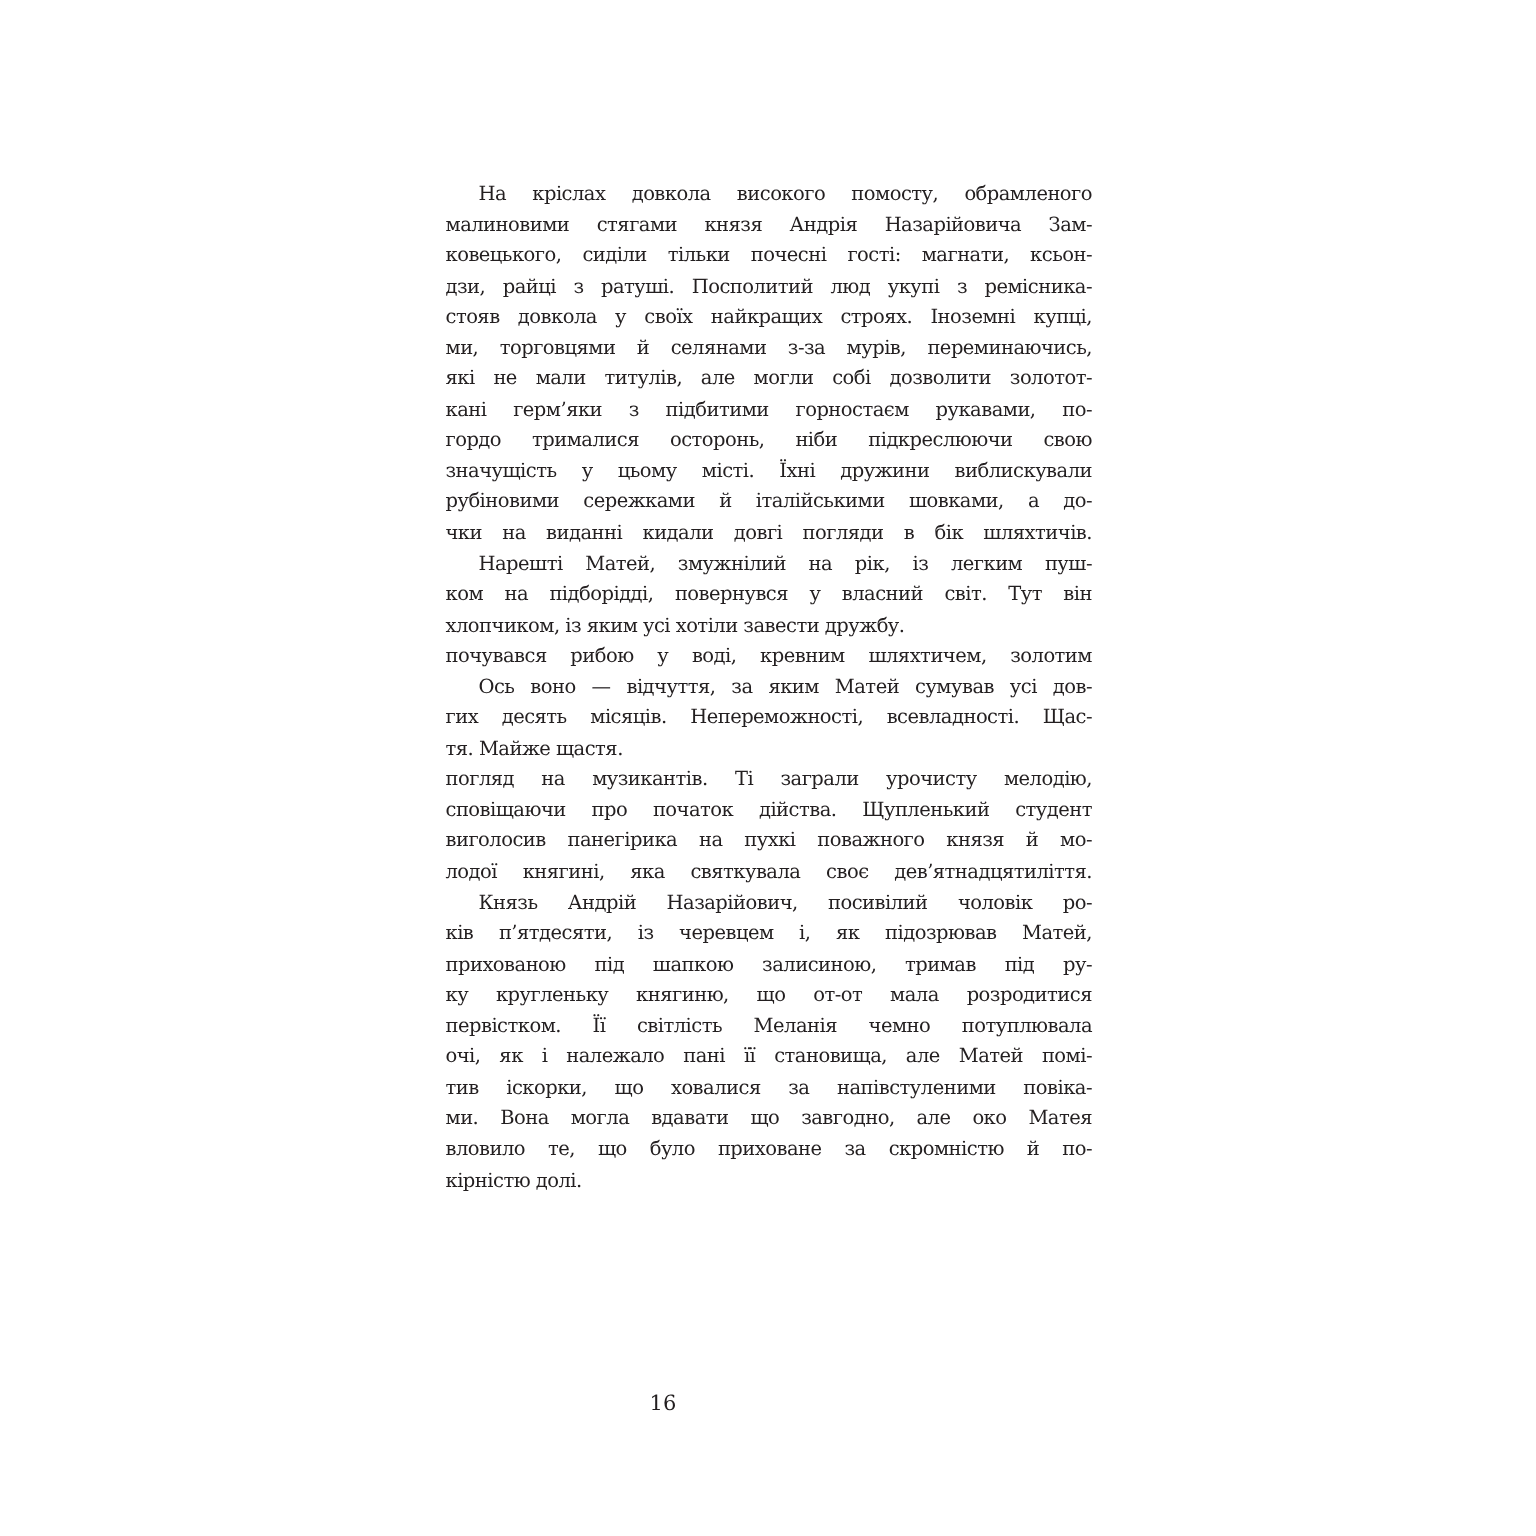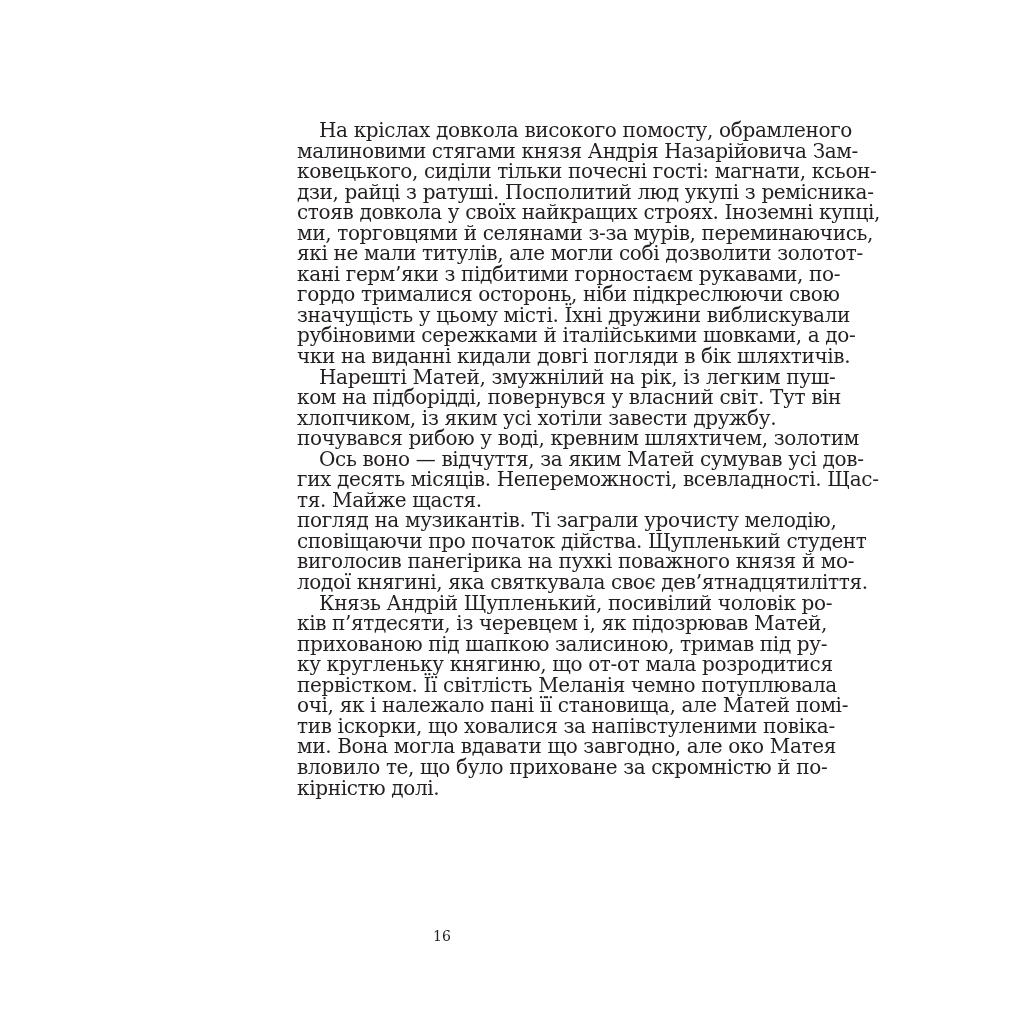--- a/index.html
+++ b/index.html
@@ -19,21 +19,21 @@
     width: 1024px;
     height: 1024px;
     background: #ffffff;
   }
   .text-block {
     position: absolute;
     left: 297px;
     top: 120px;
     width: 431px;
     font-family: "DejaVu Serif", "Liberation Serif", serif;
-    font-size: 20px;
+    font-size: 13px;
     line-height: 20.55px;
     color: #231f20;
     letter-spacing: -0.35px;
   }
   .line {
     display: block;
     white-space: nowrap;
     text-align: justify;
     text-align-last: justify;
     height: 20.55px;
@@ -91,21 +91,21 @@
     </div>
 
     <div>
       <span class="line">погляд на музикантів. Ті заграли урочисту мелодію,</span>
       <span class="line">сповіщаючи про початок дійства. Щупленький студент</span>
       <span class="line">виголосив панегірика на пухкі поважного князя й мо-</span>
       <span class="line">лодої княгині, яка святкувала своє дев’ятнадцятиліття.</span>
     </div>
 
     <div>
-      <span class="line indent">Князь Андрій Щупленький, посивілий чоловік ро-</span>
+      <span class="line indent">Князь Андрій Назарійович, посивілий чоловік ро-</span>
       <span class="line">ків п’ятдесяти, із черевцем і, як підозрював Матей,</span>
       <span class="line">прихованою під шапкою залисиною, тримав під ру-</span>
       <span class="line">ку кругленьку княгиню, що от-от мала розродитися</span>
       <span class="line">первістком. Її світлість Меланія чемно потуплювала</span>
       <span class="line">очі, як і належало пані її становища, але Матей помі-</span>
       <span class="line">тив іскорки, що ховалися за напівстуленими повіка-</span>
       <span class="line">ми. Вона могла вдавати що завгодно, але око Матея</span>
       <span class="line">вловило те, що було приховане за скромністю й по-</span>
       <span class="line last">кірністю долі.</span>
     </div>

